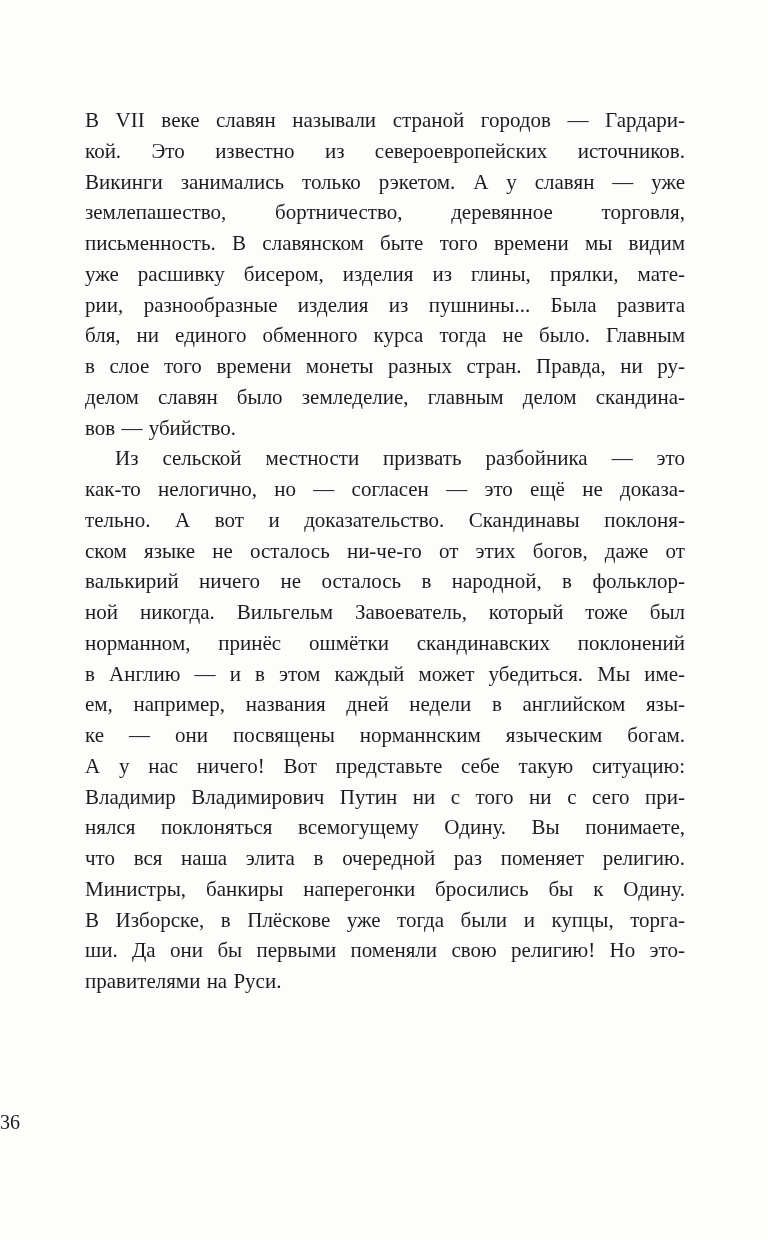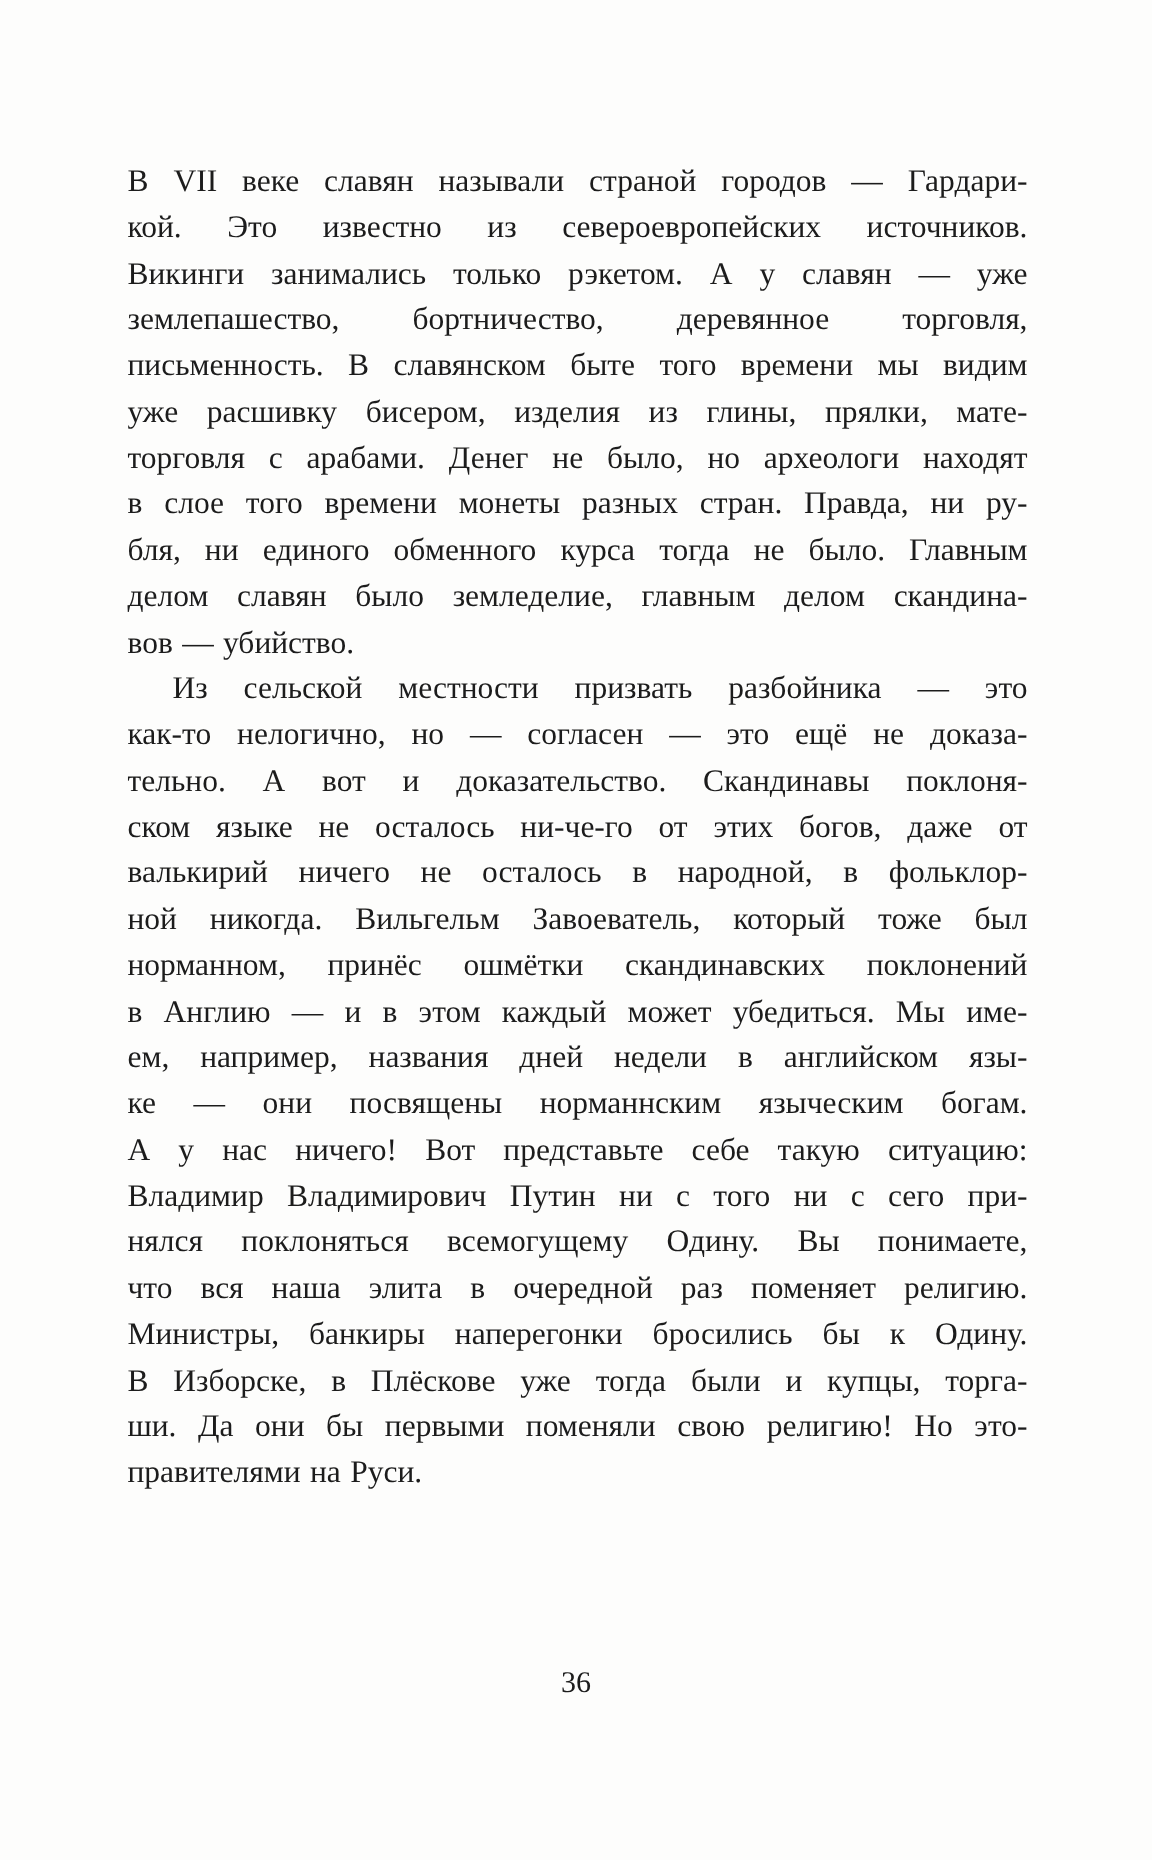--- a/index.html
+++ b/index.html
@@ -42,41 +42,40 @@
     text-align-last: left;
   }
   .text-line.first-indent {
     text-indent: 30px;
   }
   .page-number {
     position: absolute;
     left: 0;
     top: 1110px;
     width: 768px;
-    text-align: center;
     font-size: 20px;
     line-height: 24px;
     color: #1c1c1c;
   }
 </style>
 </head>
 <body>
 
 <div class="book-page">
   <div class="text-block" id="text-block">
       <div class="paragraph">
         <div class="text-line">В VII веке славян называли страной городов — Гардари-</div>
         <div class="text-line">кой. Это известно из североевропейских источников.</div>
         <div class="text-line">Викинги занимались только рэкетом. А у славян — уже</div>
         <div class="text-line">землепашество, бортничество, деревянное торговля,</div>
         <div class="text-line">письменность. В славянском быте того времени мы видим</div>
         <div class="text-line">уже расшивку бисером, изделия из глины, прялки, мате-</div>
-        <div class="text-line">торговля с арабами. Денег не было, но археологи находят</div>
+        <div class="text-line">рии, разнообразные изделия из пушнины... Была развита</div>
+        <div class="text-line">бля, ни единого обменного курса тогда не было. Главным</div>
         <div class="text-line">в слое того времени монеты разных стран. Правда, ни ру-</div>
-        <div class="text-line">бля, ни единого обменного курса тогда не было. Главным</div>
         <div class="text-line">делом славян было земледелие, главным делом скандина-</div>
         <div class="text-line para-end">вов — убийство.</div>
       </div>
       <div class="paragraph">
         <div class="text-line first-indent">Из сельской местности призвать разбойника — это</div>
         <div class="text-line">как-то нелогично, но — согласен — это ещё не доказа-</div>
         <div class="text-line">тельно. А вот и доказательство. Скандинавы поклоня-</div>
         <div class="text-line">ском языке не осталось ни-че-го от этих богов, даже от</div>
         <div class="text-line">валькирий ничего не осталось в народной, в фольклор-</div>
         <div class="text-line">ной никогда. Вильгельм Завоеватель, который тоже был</div>

